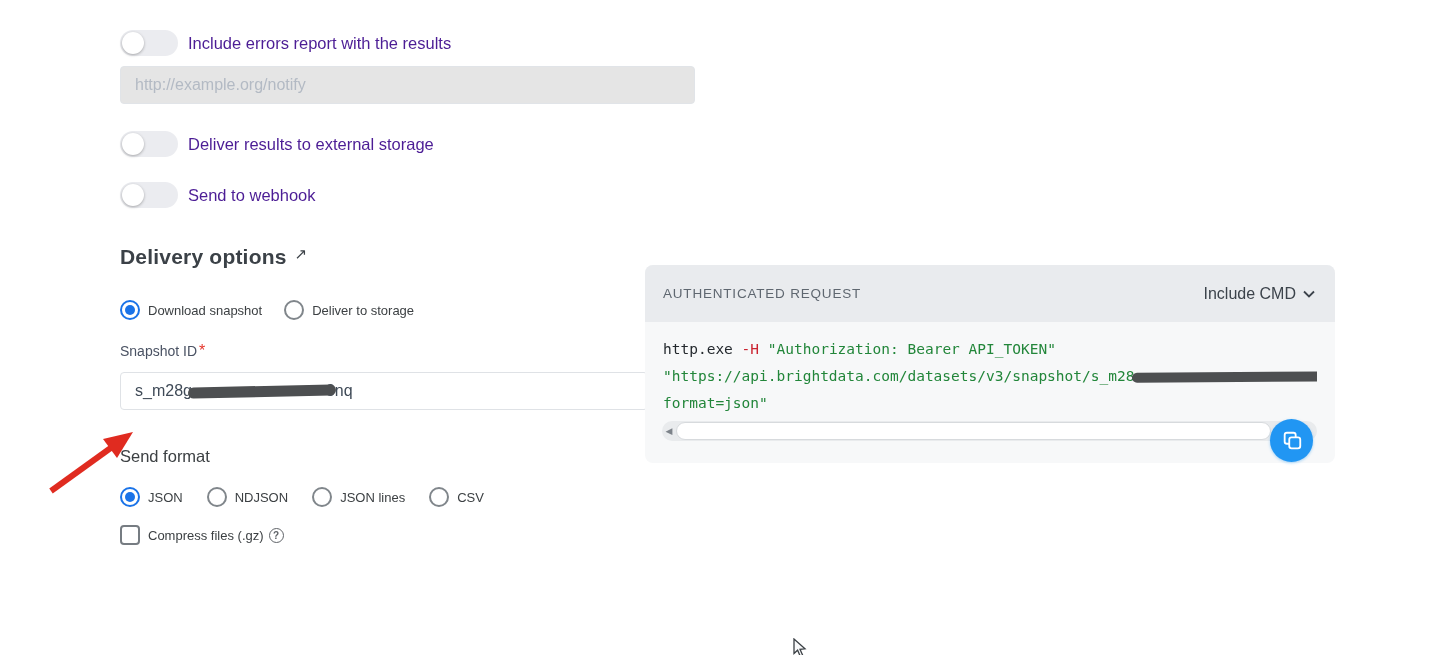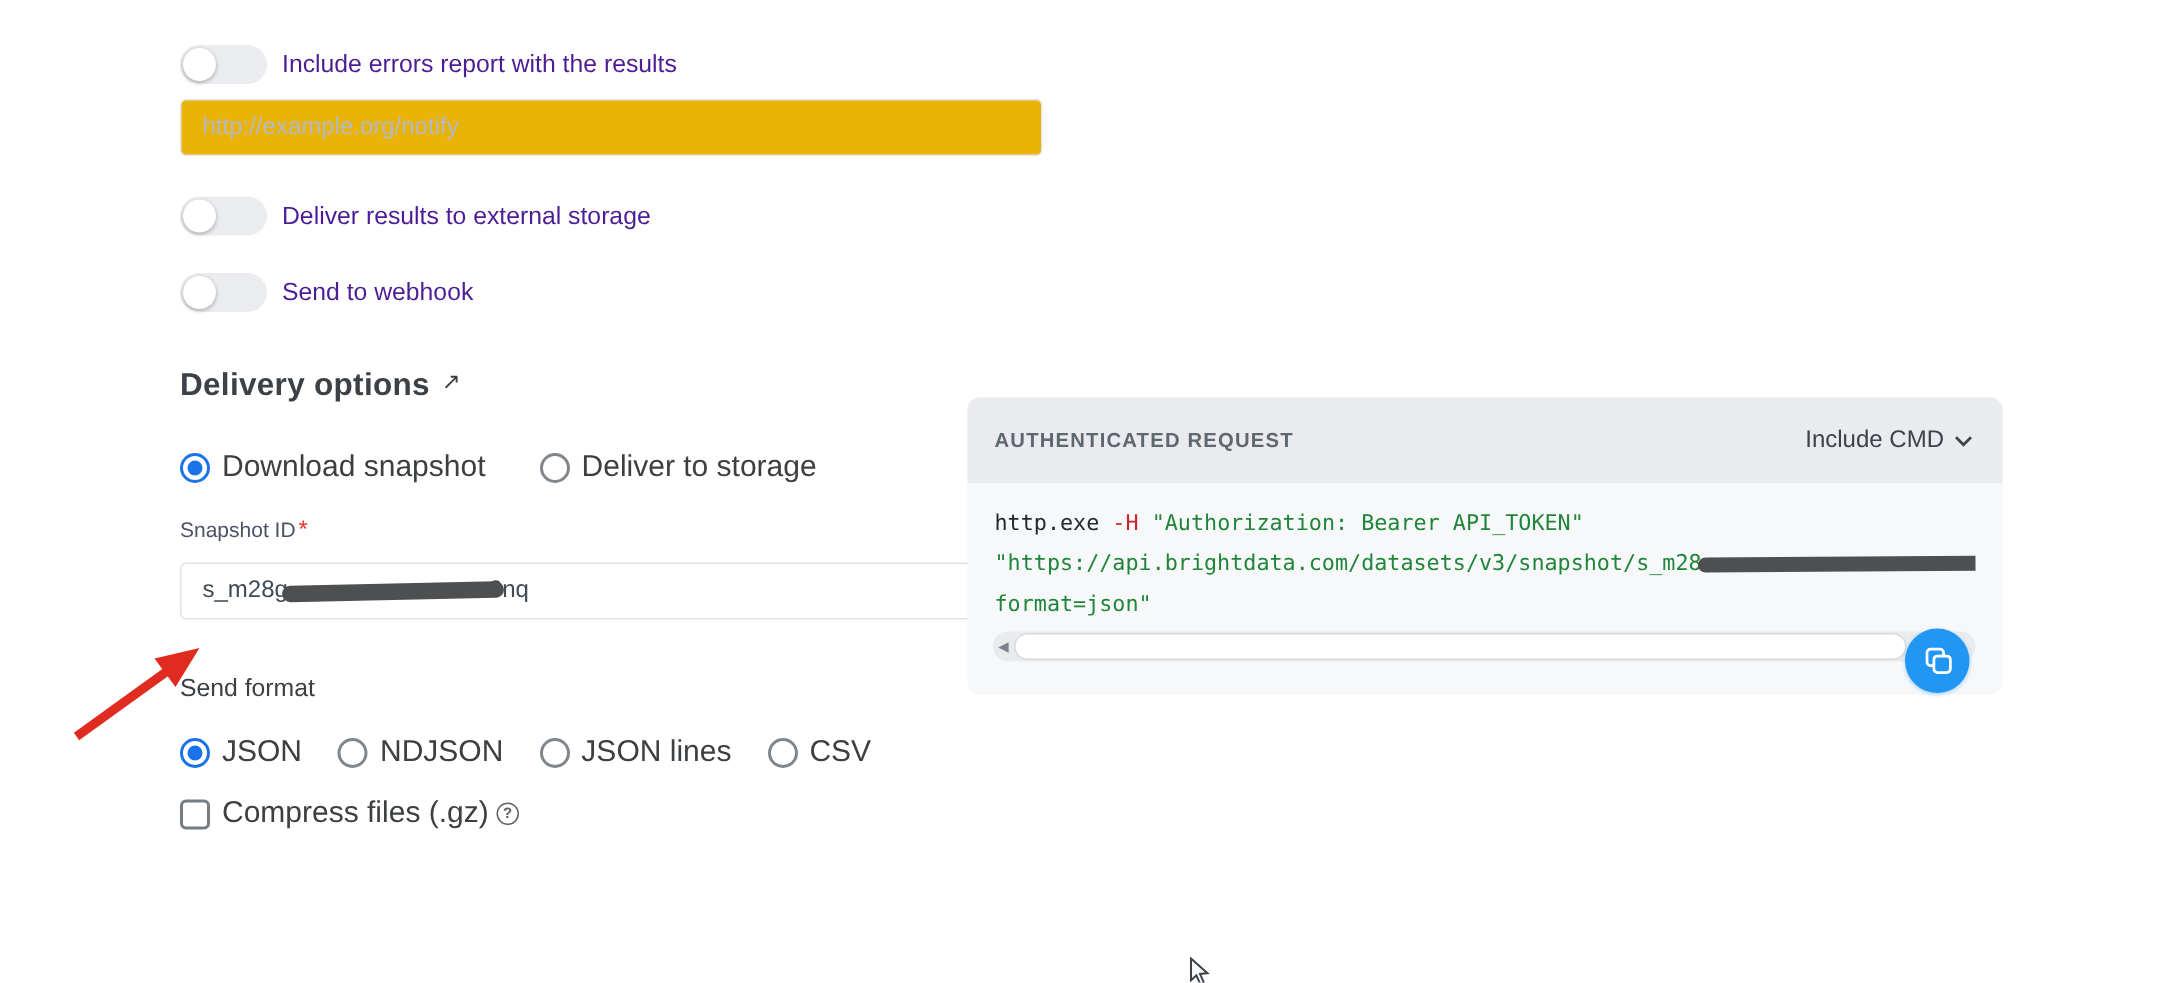--- a/index.html
+++ b/index.html
@@ -32,41 +32,41 @@
 
   .help-icon {
     display:inline-flex; align-items:center; justify-content:center;
     width:15px; height:15px; border:1.4px solid #5f6368; border-radius:50%;
     font-size:10px; color:#5f6368; margin-left:5px; vertical-align:-2px;
     font-weight:700;
   }
 
   .text-input {
     height:38px; border:1px solid #e1e4e8; border-radius:4px;
-    background:#eab308; font-size:16px; padding:0 14px; width:100%;
+    background:#e5e5e5; font-size:16px; padding:0 14px; width:100%;
     font-family:"Liberation Sans", sans-serif; color:#3f4a57; outline:none;
   }
   .text-input::placeholder { color:#b3bac4; }
 
   .heading-row { display:flex; align-items:flex-start; gap:8px; }
   .page-heading { font-size:21px; font-weight:700; color:#3b4147; letter-spacing:.2px; }
   .ext-arrow { font-size:15px; color:#3b4147; margin-top:0px; }
 
   .radio-row { display:flex; align-items:center; }
   .radio-item { display:flex; align-items:center; cursor:pointer; }
   .radio {
     width:20px; height:20px; border-radius:50%; border:2px solid #80868b;
     background:#fff; flex:none; position:relative;
   }
   .radio.selected { border-color:#1a73e8; }
   .radio.selected::after {
     content:""; position:absolute; left:3px; top:3px; width:10px; height:10px;
     border-radius:50%; background:#1a73e8;
   }
-  .radio-label { font-size:20px; color:#3c4043; margin-left:8px; }
+  .radio-label { font-size:13px; color:#3c4043; margin-left:8px; }
 
   .checkbox {
     width:20px; height:20px; border:2px solid #767c82; border-radius:4px;
     background:#fff; flex:none; cursor:pointer;
   }
 
   .section-label { font-size:16.5px; color:#3c4043; }
 
   
   .redact {
@@ -87,21 +87,21 @@
   .code-panel {
     position:absolute; left:645px; top:265px; width:690px; height:198px;
     background:#f7f8f9; border-radius:8px; z-index:5;
   }
   .code-panel-header {
     height:57px; background:#e9ebee; border-radius:8px 8px 0 0;
     display:flex; align-items:center; justify-content:space-between;
     padding:0 20px 0 18px;
   }
   .code-panel-title {
-    font-size:13.5px; letter-spacing:.8px; color:#5f6770; font-weight:700;
+    font-size:13.5px; letter-spacing:.8px; color:#5f6770; font-weight:400;
   }
   .lang-select {
     display:flex; align-items:center; gap:7px; cursor:pointer;
     font-size:16px; color:#3c434b;
   }
   .code-body {
     padding:14px 0 0 18px; font-family:"DejaVu Sans Mono","Liberation Mono",monospace;
     font-size:14.5px; line-height:27px; color:#24292e;
     white-space:nowrap; overflow:hidden; width:672px;
   }
@@ -129,21 +129,21 @@
   }
 
   
   .red-arrow { position:absolute; left:35px; top:425px; z-index:6; }
   .mouse-cursor { position:absolute; left:793px; top:638px; z-index:10; }
 
   
   .mt-30{margin-top:30px}.mt-26{margin-top:26px}.mt-10{margin-top:10px}
   .mt-27{margin-top:27px}.mt-25{margin-top:25px}.mt-37{margin-top:37px}
   .mt-31{margin-top:31px}.mt-22{margin-top:22px}.mt-12{margin-top:12px}
-  .mt-21{margin-top:21px}.mt-18{margin-top:18px}.gap-24{margin-left:24px}.gap-26{margin-left:36px}
+  .mt-21{margin-top:21px}.mt-18{margin-top:18px}.gap-24{margin-left:24px}.gap-26{margin-left:22px}
 </style>
 </head>
 <body>
 
 <div class="form-col">
 
   <div class="toggle-row mt-30">
     <div class="toggle">
       <div class="knob"></div>
     </div>

